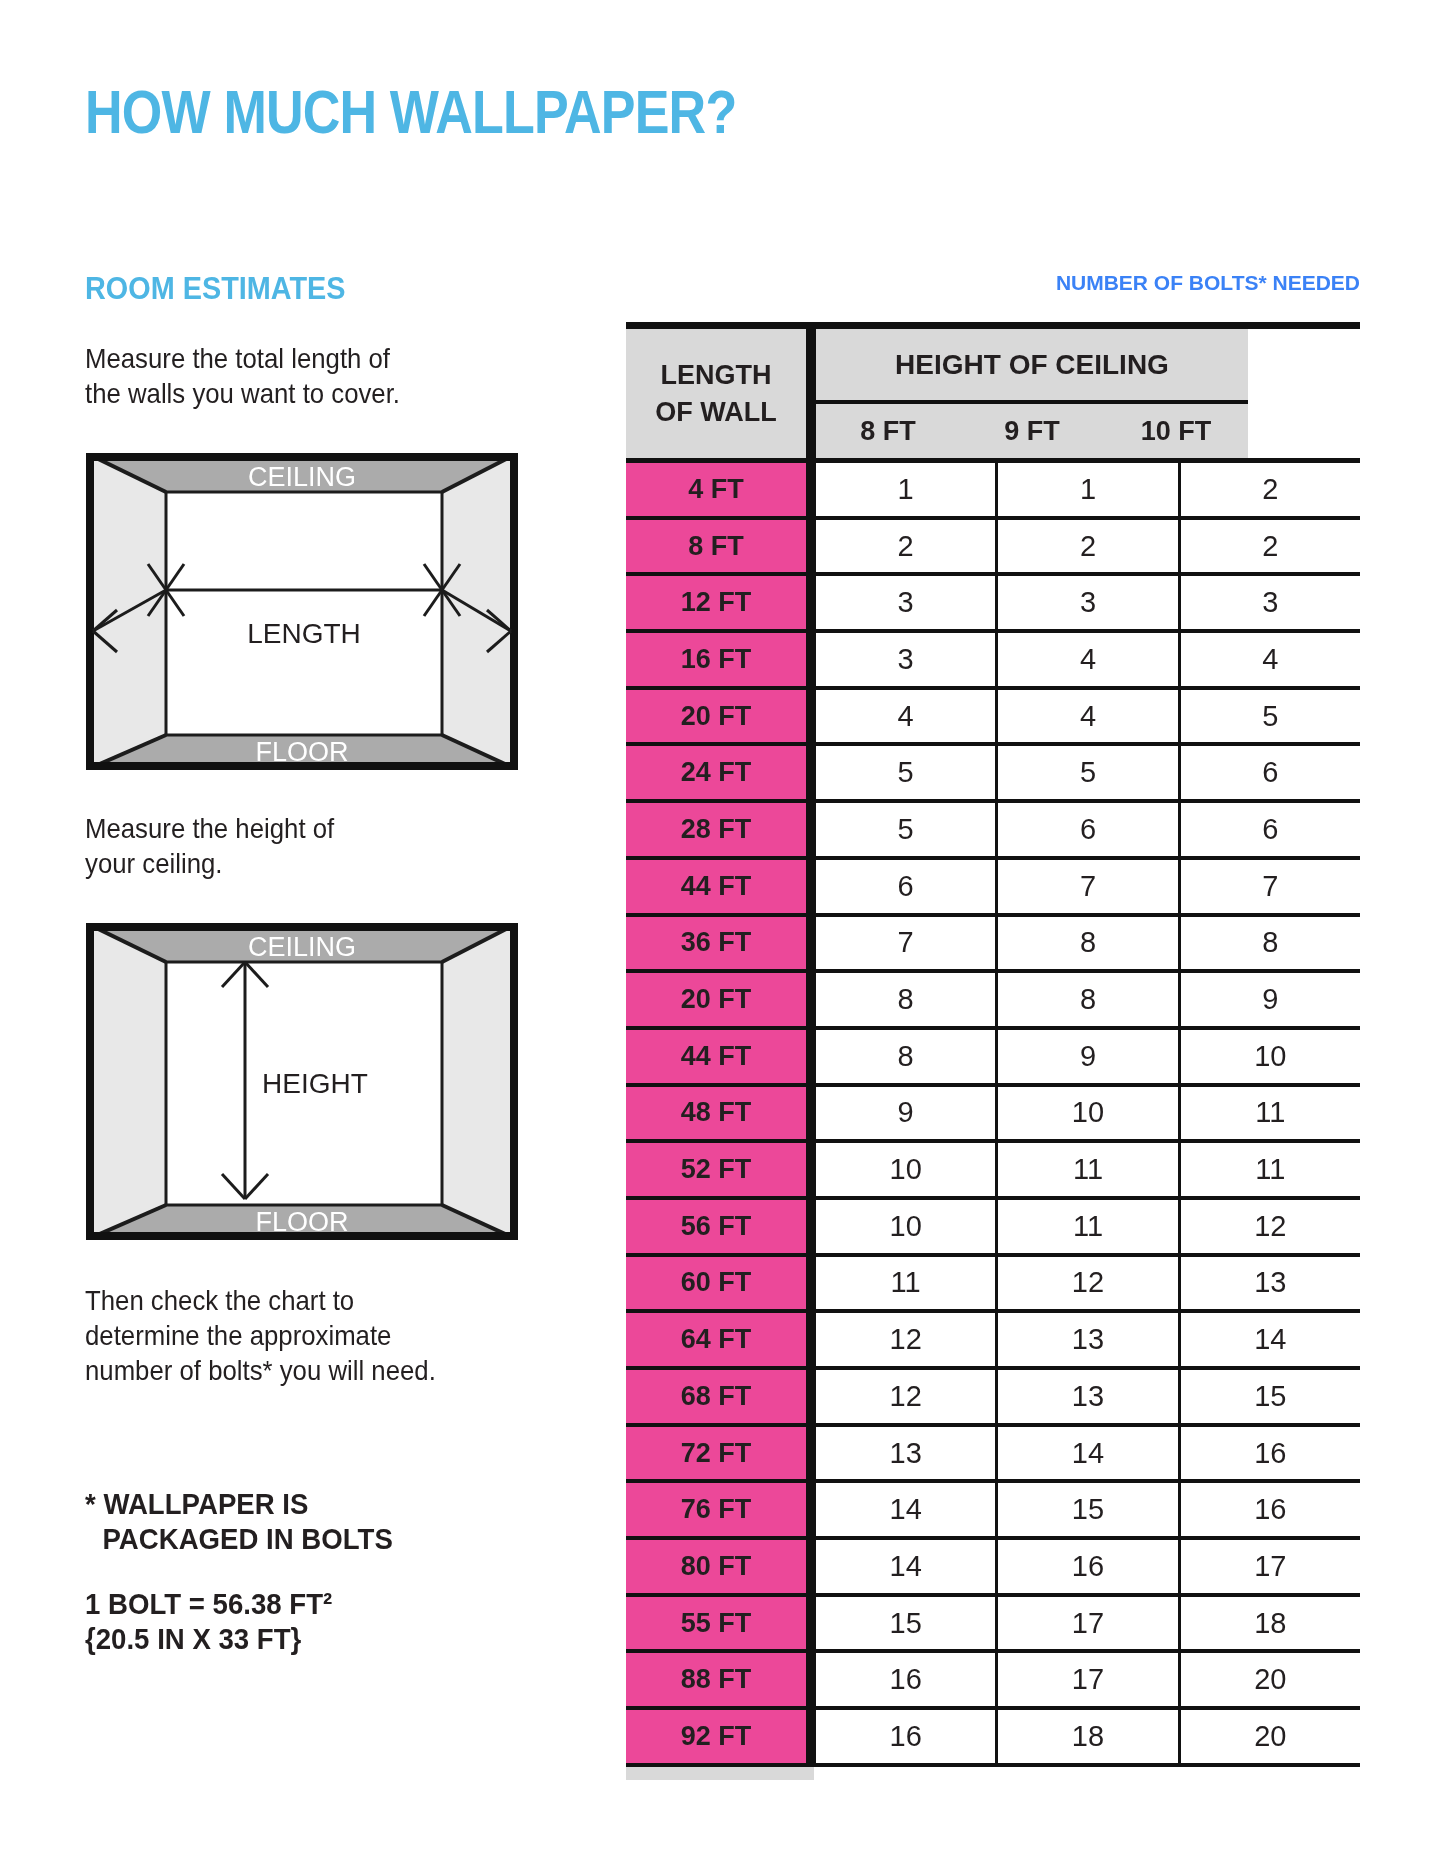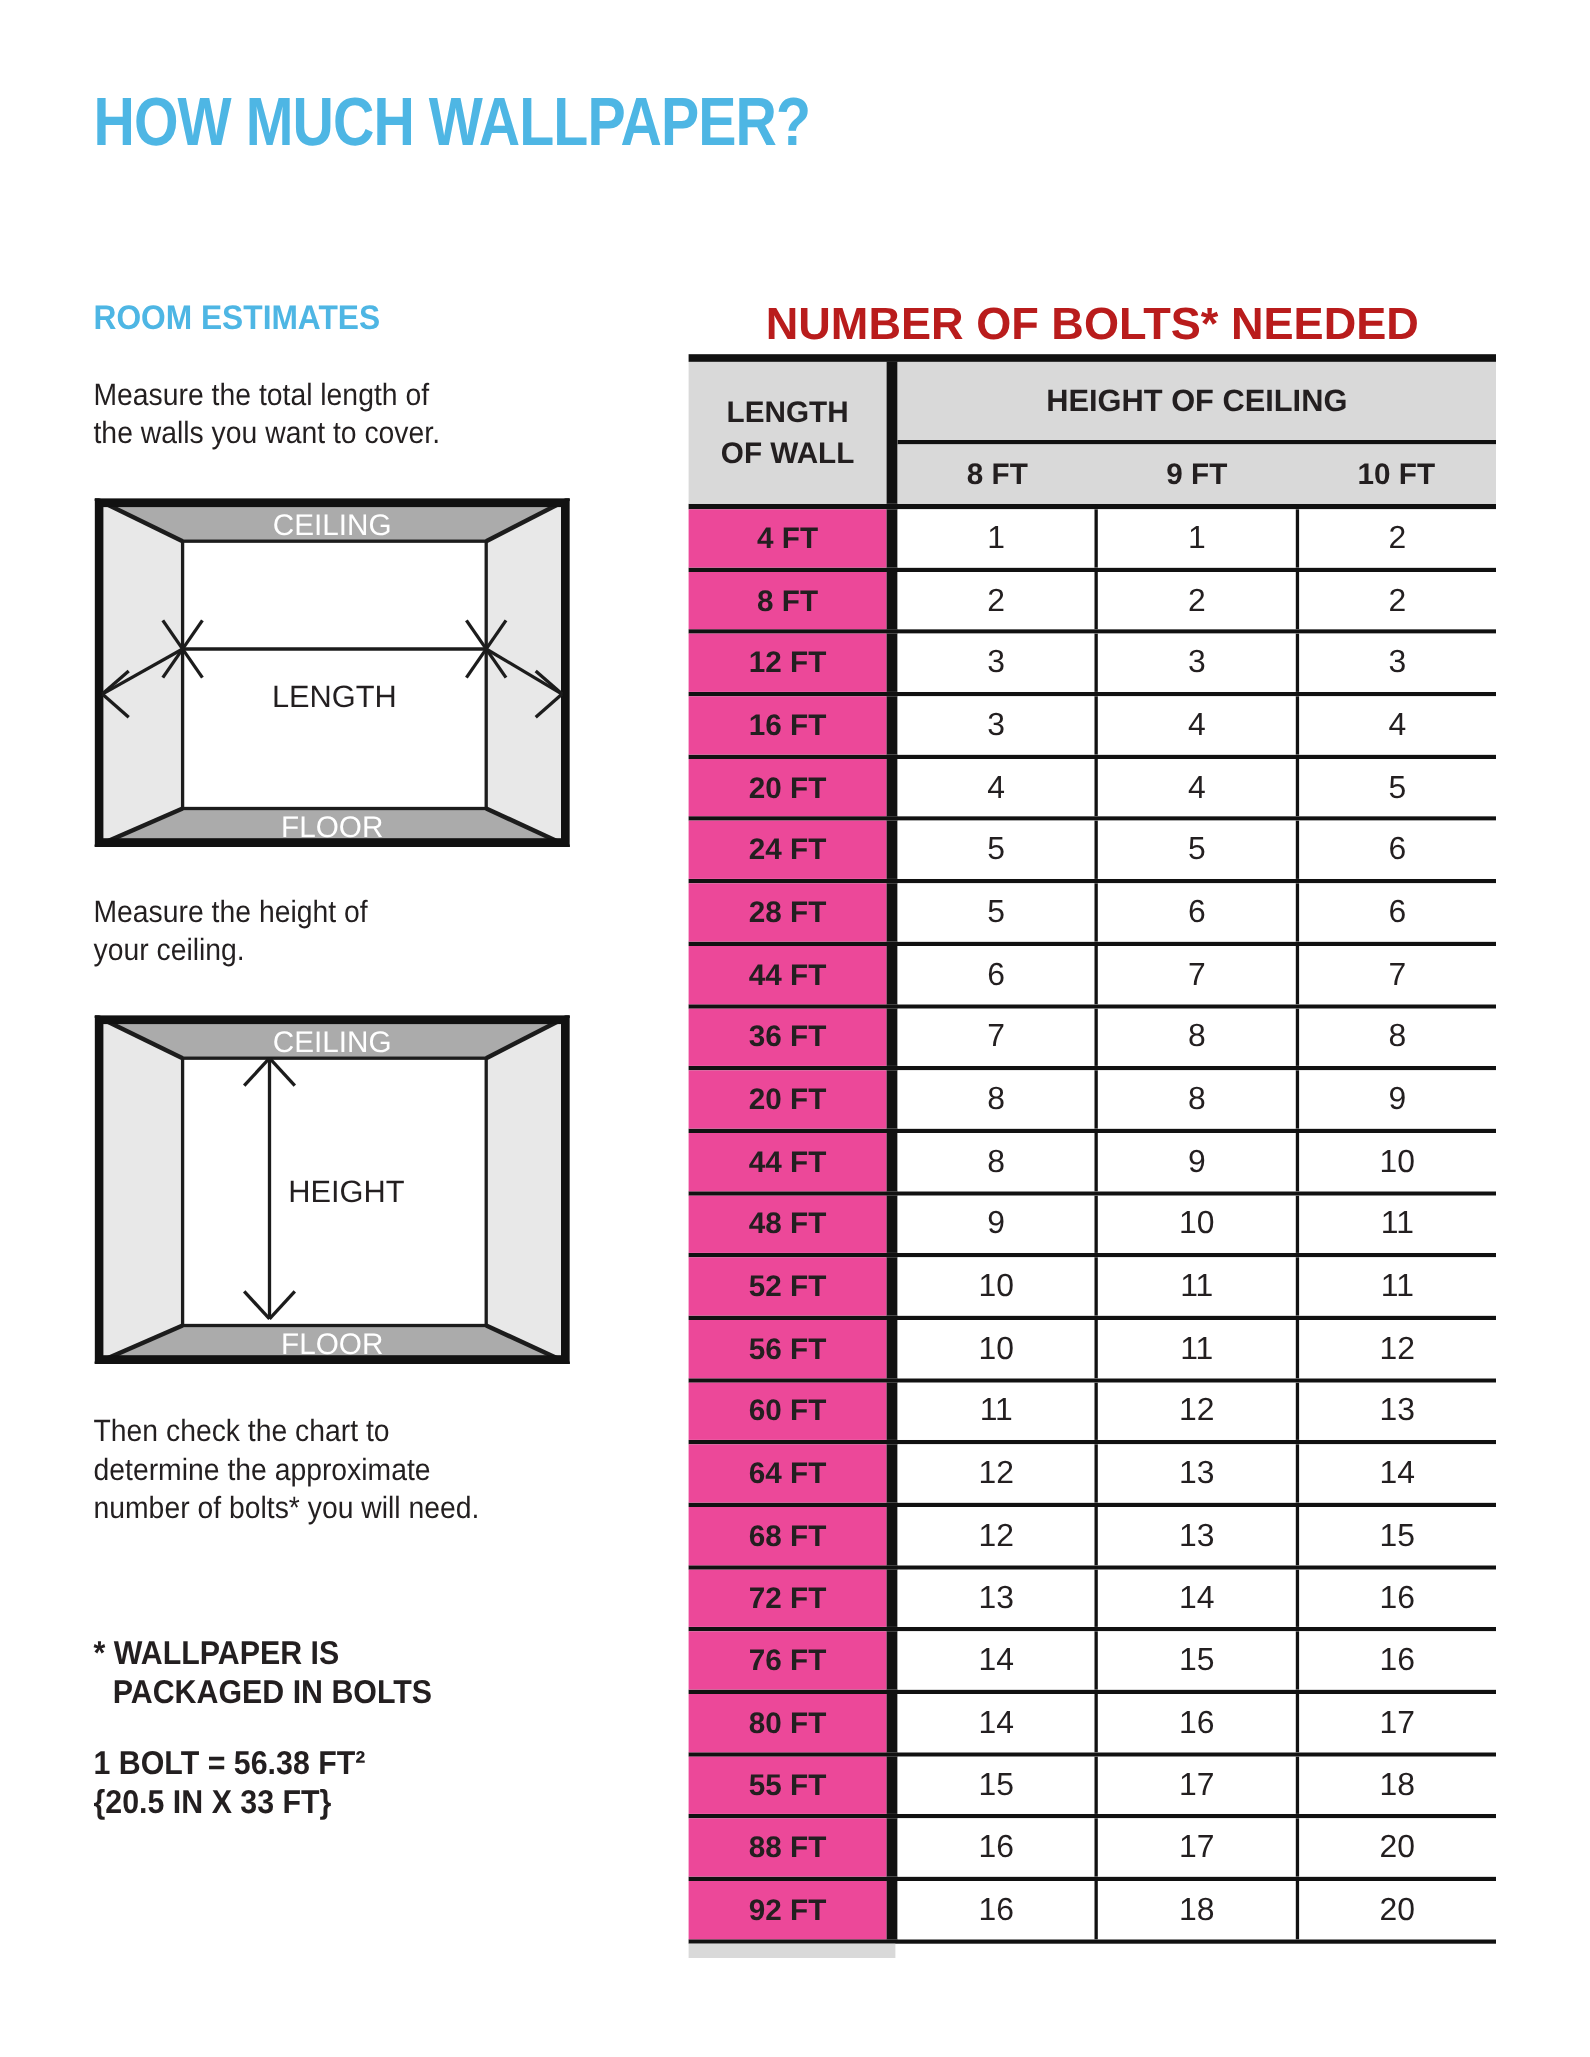--- a/index.html
+++ b/index.html
@@ -19,22 +19,22 @@
     font-size:62px; font-weight:bold; color:#4eb6e4;
     letter-spacing:-1px; white-space:nowrap;
     transform:scaleX(0.84); transform-origin:left top;
   }
   .section-heading {
     font-size:31px; font-weight:bold; color:#4eb6e4; white-space:nowrap;
     transform:scaleX(0.93); transform-origin:left top;
   }
   .room-heading { left:85px; top:271px; }
   .table-heading {
-    left:626px; top:271px; width:734px; text-align:center;
-    font-size:41px; font-weight:bold; color:#b91c1c; white-space:nowrap;
+    left:626px; top:271px; width:734px; text-align:right;
+    font-size:21px; font-weight:bold; color:#3b82f6; white-space:nowrap;
   }
 
   
   .copy { font-size:28px; line-height:35px; white-space:nowrap;
           transform:scaleX(0.92); transform-origin:left top; }
   .p1 { left:85px; top:341px; }
   .p2 { left:85px; top:811px; }
   .p3 { left:85px; top:1283px; }
 
   .note { left:85px; top:1486px; font-size:30px; font-weight:bold; line-height:35px;
@@ -53,21 +53,21 @@
   
   .tbl { left:626px; top:322px; width:734px; }
   .tbl-topbar { height:7px; background:#111; }
   .tbl-header { display:flex; height:134px; border-bottom:5px solid #111; }
   .h-left {
     width:180px; background:#d9d9d9;
     display:flex; flex-direction:column; justify-content:center; align-items:center;
     font-size:27px; font-weight:bold; line-height:37px;
   }
   .h-div { width:10px; background:#111; }
-  .h-right { width:544px; display:flex; flex-direction:column; }
+  .h-right { width:432px; display:flex; flex-direction:column; }
   .h-ceiling {
     height:78px; background:#d9d9d9; border-bottom:4px solid #111;
     display:flex; align-items:center; justify-content:center;
     font-size:28px; font-weight:bold;
   }
   .h-sub { height:56px; background:#d9d9d9; display:flex; }
   .h-sub span { flex:1; display:flex; align-items:center; justify-content:center;
                 font-size:27px; font-weight:bold; }
 
   .trow { display:flex; height:56.7px; border-bottom:4px solid #111; }

